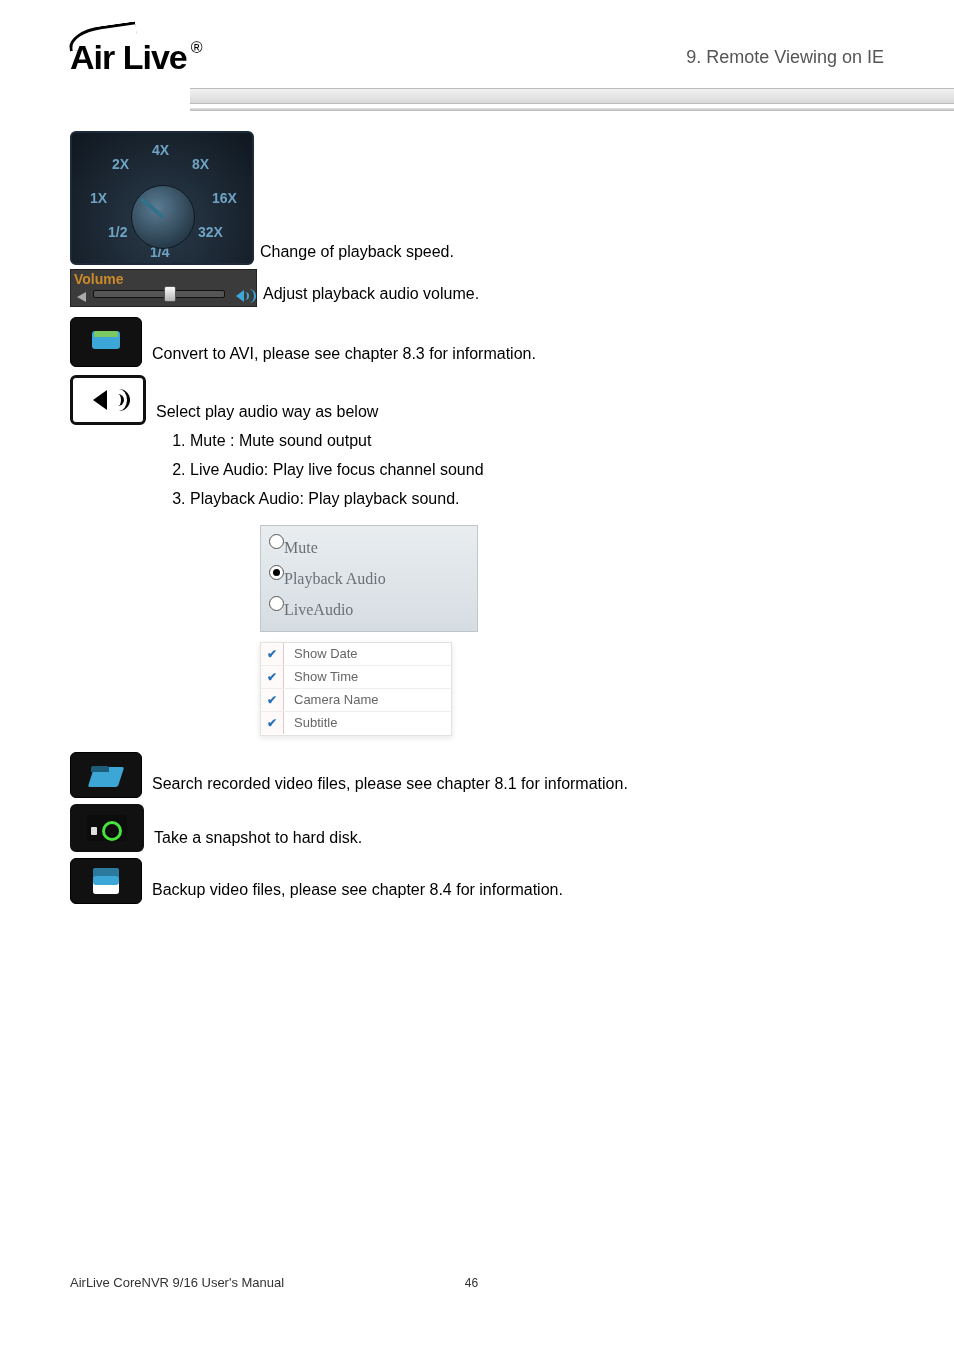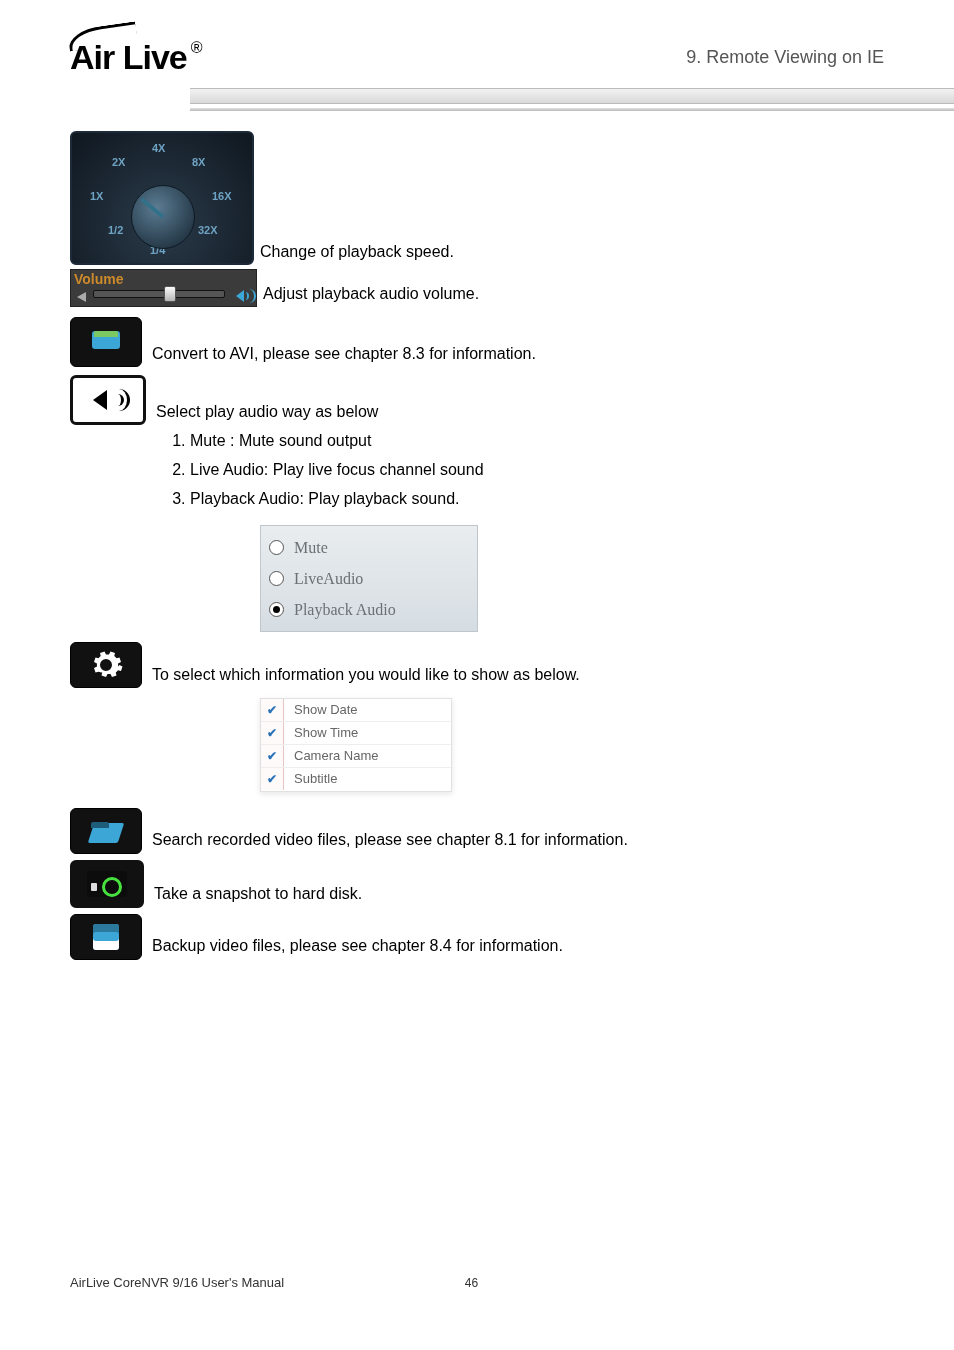--- a/index.html
+++ b/index.html
@@ -86,21 +86,21 @@
     height: 130px;
     border: 2px solid #1c2a3a;
     border-radius: 6px;
     background: radial-gradient(circle at 50% 70%, #2a3a4a 0%, #0f171f 100%);
     position: relative;
     flex: 0 0 auto;
     overflow: hidden;
   }
   .speed-label {
     position: absolute;
-    font-size: 11px;
+    font-size: 14px;
     color: #6fa3c3;
     font-weight: bold;
   }
   .dial-knob {
     position: absolute;
     left: 50%; top: 64%;
     width: 62px; height: 62px;
     margin-left: -31px; margin-top: -31px;
     border-radius: 50%;
     background: radial-gradient(circle at 40% 35%, #5b7c93, #13222e);
@@ -299,21 +299,21 @@
   .radio-panel {
     margin: 12px 0 10px 190px;
     width: 200px;
     background: linear-gradient(#e9edf0,#d6dde2);
     border: 1px solid #bfc7cc;
     padding: 6px 8px;
     color: #6b7075;
     font-family: Georgia, serif;
     font-size: 16px;
   }
-  .radio-row { display:flex; align-items:center; gap:10px; padding:2px 0;}
+  .radio-row { display:flex; align-items:flex-start; padding:2px 0;}
   .radio-dot { width:13px;height:13px;border:1px solid #555;border-radius:50%;background:#fff;flex:0 0 auto;}
   .radio-dot.filled:after{content:"";display:block;width:7px;height:7px;margin:3px;background:#000;border-radius:50%;}
 
   
   .check-menu {
     margin: 10px 0 16px 190px;
     width: 190px;
     border: 1px solid #e1e1e1;
     font-size: 13px;
     color: #666;
@@ -419,37 +419,29 @@
     <li>Live Audio:    Play live focus channel sound</li>
     <li>Playback Audio:    Play playback sound.</li>
   </ol>
 
   <div class="radio-panel">
     <div class="radio-row">
       <div class="radio-dot"></div>
       <span>Mute</span>
     </div>
     <div class="radio-row">
+      <div class="radio-dot filled"></div>
+      <span>Playback Audio</span>
+    </div>
+    <div class="radio-row">
       <div class="radio-dot"></div>
       <span>LiveAudio</span>
     </div>
-    <div class="radio-row">
-      <div class="radio-dot filled"></div>
-      <span>Playback Audio</span>
-    </div>
-  </div>
-
-  <div class="icon-row">
-    <div class="icon-btn icon-gear">
-      <svg viewBox="0 0 24 24">
-        <path fill="#fff" d="M12 8a4 4 0 100 8 4 4 0 000-8zm9 4l2 1-1 3-2-0.5a8 8 0 01-1.5 1.5l0.5 2-3 1-1-2a8 8 0 01-2 0l-1 2-3-1 0.5-2A8 8 0 017 16.5L5 17l-1-3 2-1a8 8 0 010-2l-2-1 1-3 2 0.5A8 8 0 018.5 6L8 4l3-1 1 2a8 8 0 012 0l1-2 3 1-0.5 2A8 8 0 0119 7.5l2-0.5 1 3-2 1a8 8 0 010 2z"></path>
-      </svg>
-    </div>
-    <span class="body-text">To select which information you would like to show as below.</span>
-  </div>
+  </div>
+
 
   <div class="check-menu">
     <div class="check-row">
       <div class="check-cell">✔</div>
       <span>Show Date</span>
     </div>
     <div class="check-row">
       <div class="check-cell">✔</div>
       <span>Show Time</span>
     </div>

